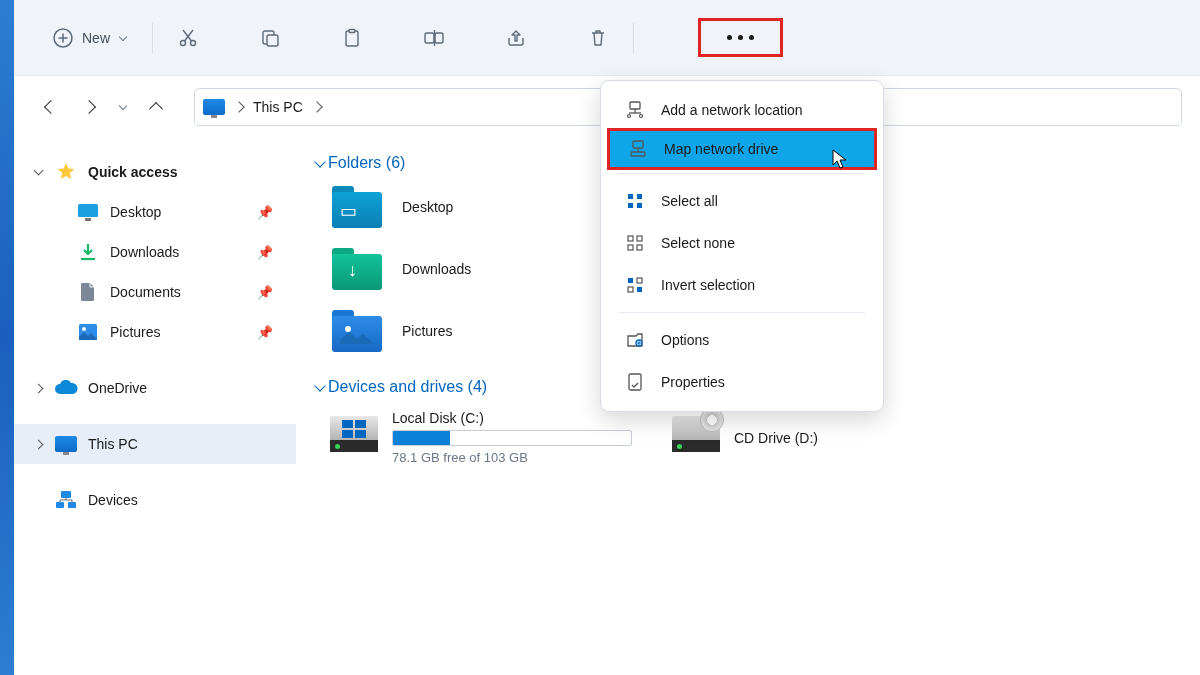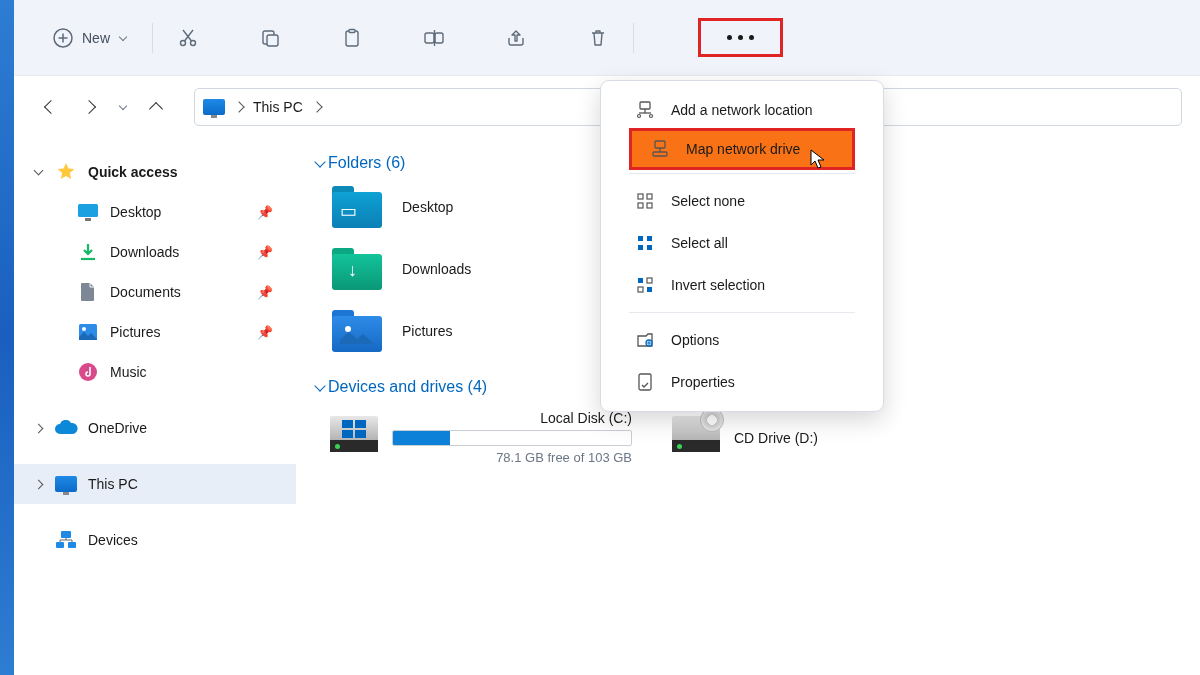--- a/index.html
+++ b/index.html
@@ -246,21 +246,20 @@
   .f-pictures .folder-tab { background: #1c77d4; }
   .folder-glyph {
     position: absolute;
     color: #fff;
     font-size: 18px;
   }
   .drives {
     display: flex;
     gap: 40px;
     padding-left: 14px;
-    text-align: right;
   }
   .drive-item {
     display: flex;
     gap: 14px;
   }
   .drive-ico {
     width: 48px; height: 36px;
     background: linear-gradient(#e8e8e8, #9a9a9a);
     border-radius: 2px;
     position: relative;
@@ -318,35 +317,35 @@
   
   .context-menu {
     position: absolute;
     top: 80px;
     left: 600px;
     width: 284px;
     background: #fff;
     border: 1px solid #d8dde5;
     border-radius: 9px;
     box-shadow: 0 8px 24px rgba(0,0,0,0.16);
-    padding: 8px 16px;
+    padding: 8px 6px;
     z-index: 10;
   }
   .cm-item {
     display: flex;
     align-items: center;
     height: 42px;
     padding: 0 18px;
     gap: 16px;
     position: relative;
   }
   .cm-item.hl {
     border: 3px solid #e02424;
-    margin: -3px 12px;
-    background: #f97316;
+    margin: -3px 0;
+    background: #0ea5e9;
     z-index: 1;
   }
   .cm-sep {
     height: 1px;
     background: #e6e9ef;
     margin: 6px 12px;
   }
   .cm-ico {
     width: 20px; height: 20px;
     display: flex; align-items: center; justify-content: center;
@@ -514,29 +513,20 @@
       <div class="side-item child">
         <span class="ico">
             <svg width="20" height="18" viewBox="0 0 20 18">
               <rect x="1" y="1" width="18" height="16" rx="1.5" fill="#2d8ce8"></rect>
               <circle cx="6" cy="6" r="2" fill="#fff"></circle>
               <path d="M1 14 l5 -5 4 4 3 -3 6 6 v1 h-18 z" fill="#1a6ab8"></path>
             </svg>
           </span>
         <span>Pictures</span>
         <span class="pin-col">📌</span>
-      </div>
-      <div class="side-item child">
-        <span class="ico">
-            <svg width="20" height="20" viewBox="0 0 20 20">
-              <circle cx="10" cy="10" r="9" fill="#d84a8a"></circle>
-              <path d="M12 5 v7 a2 2 0 1 1 -2 -2" fill="none" stroke="#fff" stroke-width="1.6"></path>
-            </svg>
-          </span>
-        <span>Music</span>
       </div>
       <div class="side-gap"></div>
       <div class="side-item root">
         <span class="exp">
             <span class="c closed"></span>
           </span>
         <span class="ico">
             <svg width="24" height="16" viewBox="0 0 24 16">
               <path d="M6 14 a5 5 0 0 1 0 -10 a6 6 0 0 1 11 -1 a5 5 0 0 1 2 11 z" fill="#0b88d8"></path>
             </svg>
@@ -662,38 +652,38 @@
       </span>
     <span>Map network drive</span>
     <svg class="cursor" viewBox="0 0 16 22">
         <path d="M1 1 l0 15 l4 -4 l3 7 l3 -1 l-3 -7 l6 0 z" fill="#fff" stroke="#000" stroke-width="1"></path>
       </svg>
   </div>
   <div class="cm-sep"></div>
   <div class="cm-item">
     <span class="cm-ico">
         <svg width="16" height="16" viewBox="0 0 16 16">
+          <rect x="1" y="1" width="5" height="5" fill="#0067c0"></rect>
+          <rect x="10" y="1" width="5" height="5" fill="#0067c0"></rect>
+          <rect x="1" y="10" width="5" height="5" fill="#0067c0"></rect>
+          <rect x="10" y="10" width="5" height="5" fill="#0067c0"></rect>
+        </svg>
+      </span>
+    <span>Select all</span>
+  </div>
+  <div class="cm-item">
+    <span class="cm-ico">
+        <svg width="16" height="16" viewBox="0 0 16 16">
           <rect x="1" y="1" width="5" height="5" fill="none" stroke="#555" stroke-width="1.2"></rect>
           <rect x="10" y="1" width="5" height="5" fill="none" stroke="#555" stroke-width="1.2"></rect>
           <rect x="1" y="10" width="5" height="5" fill="none" stroke="#555" stroke-width="1.2"></rect>
           <rect x="10" y="10" width="5" height="5" fill="none" stroke="#555" stroke-width="1.2"></rect>
         </svg>
       </span>
     <span>Select none</span>
-  </div>
-  <div class="cm-item">
-    <span class="cm-ico">
-        <svg width="16" height="16" viewBox="0 0 16 16">
-          <rect x="1" y="1" width="5" height="5" fill="#0067c0"></rect>
-          <rect x="10" y="1" width="5" height="5" fill="#0067c0"></rect>
-          <rect x="1" y="10" width="5" height="5" fill="#0067c0"></rect>
-          <rect x="10" y="10" width="5" height="5" fill="#0067c0"></rect>
-        </svg>
-      </span>
-    <span>Select all</span>
   </div>
   <div class="cm-item">
     <span class="cm-ico">
         <svg width="16" height="16" viewBox="0 0 16 16">
           <rect x="1" y="1" width="5" height="5" fill="#0067c0"></rect>
           <rect x="10" y="1" width="5" height="5" fill="none" stroke="#555" stroke-width="1.2"></rect>
           <rect x="1" y="10" width="5" height="5" fill="none" stroke="#555" stroke-width="1.2"></rect>
           <rect x="10" y="10" width="5" height="5" fill="#0067c0"></rect>
         </svg>
       </span>

